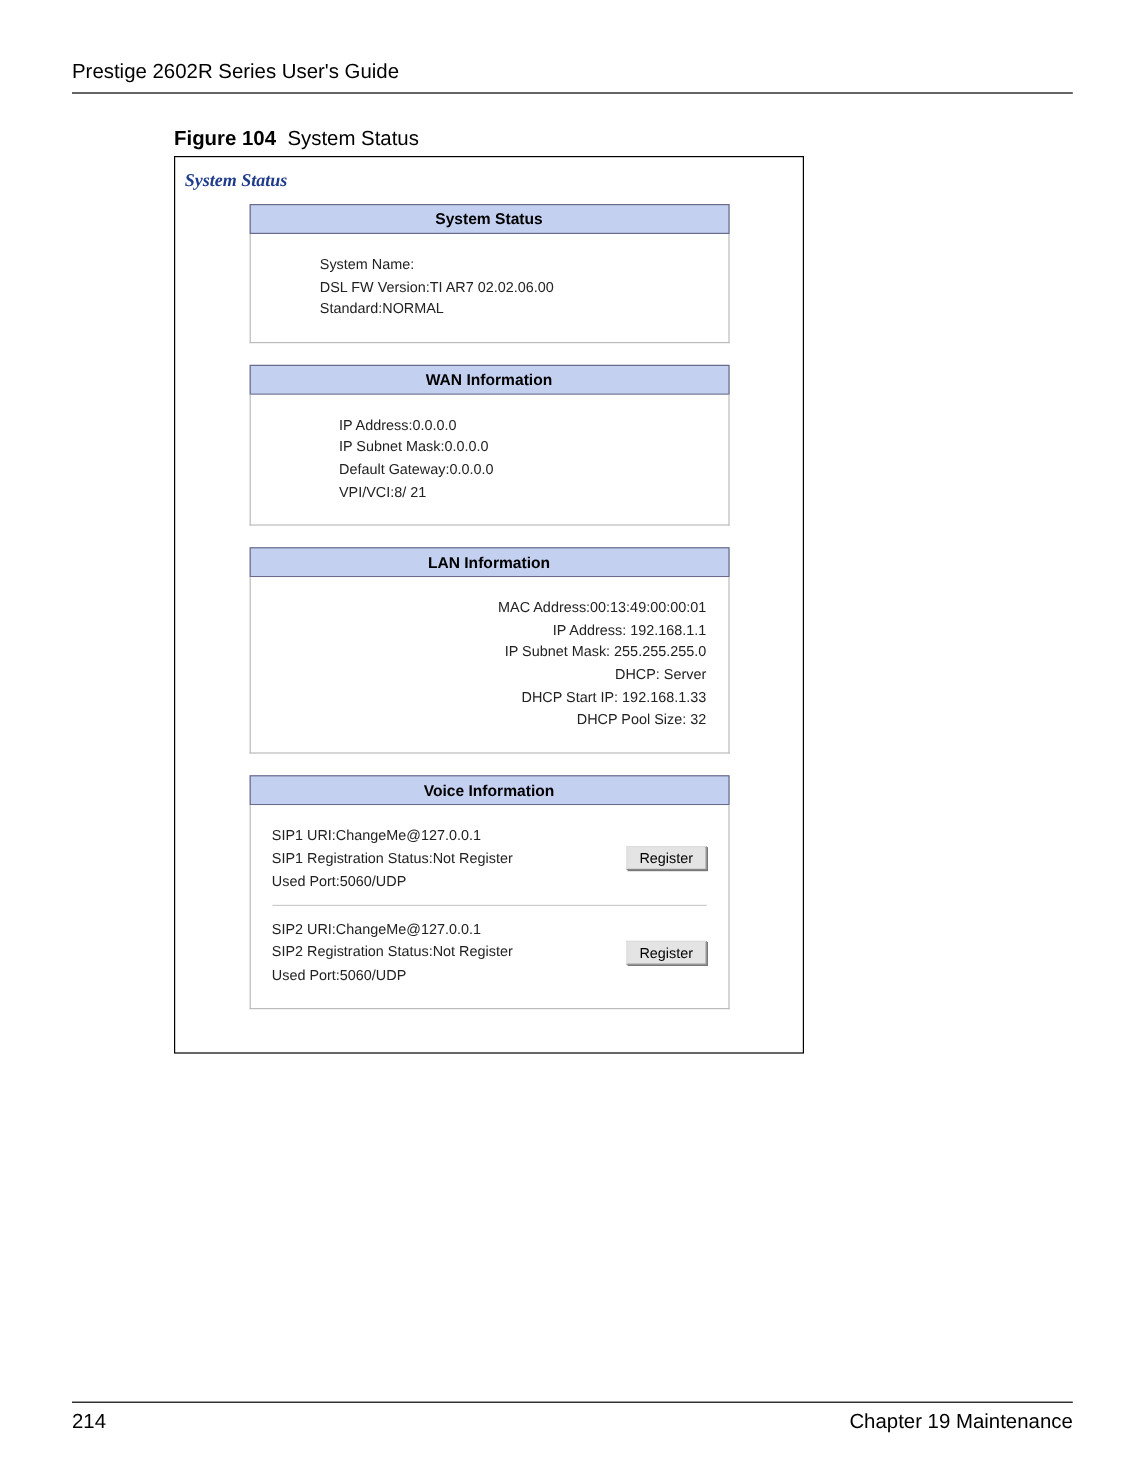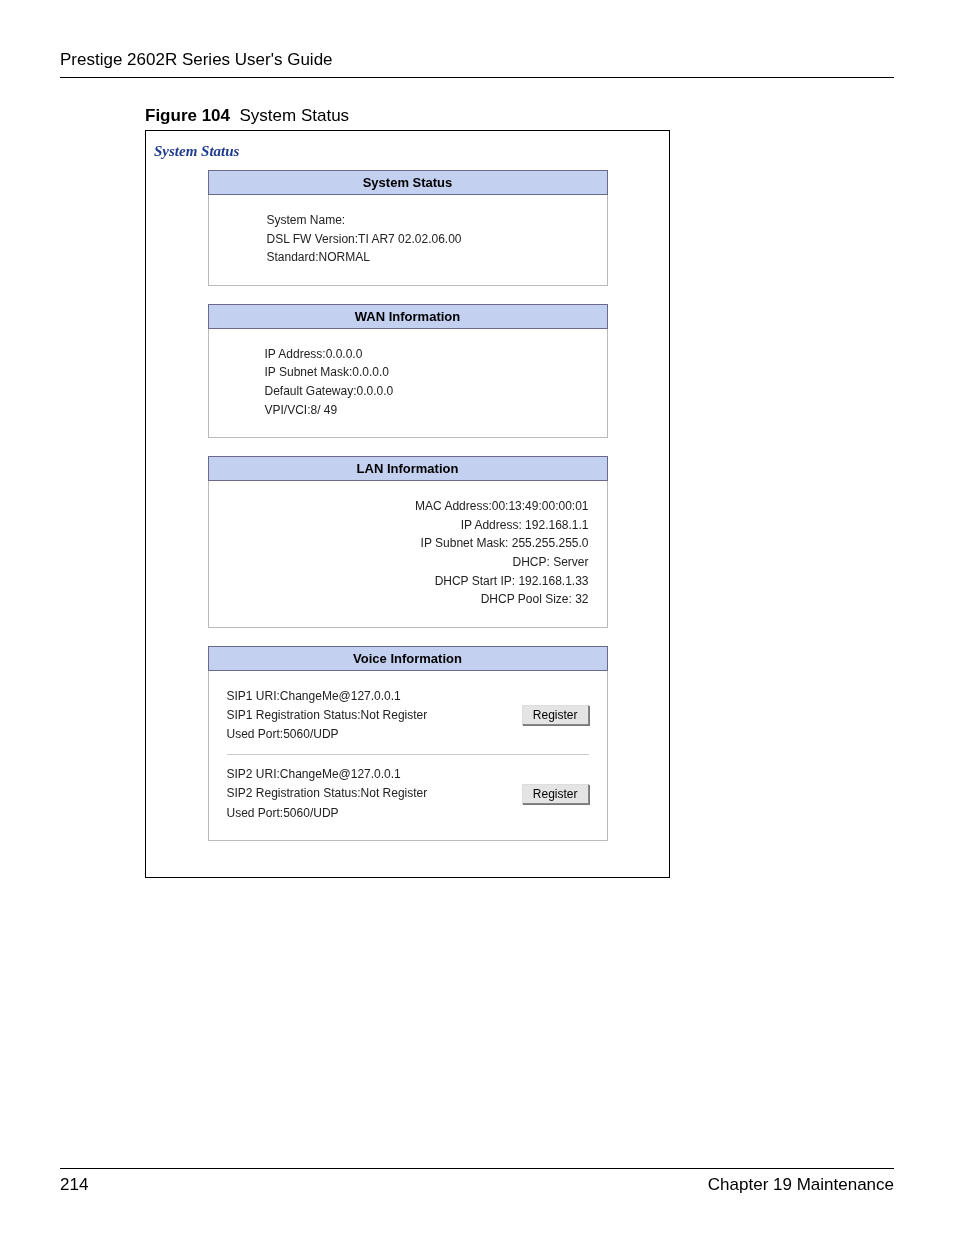--- a/index.html
+++ b/index.html
@@ -65,21 +65,21 @@
     border-top: none;
     padding: 16px 18px 18px 18px;
     background: #fff;
   }
   .panel-body .line {
     font-size: 12px;
     color: #222;
     line-height: 1.55;
   }
   .indent { padding-left: 58px; }
-  .indent2 { padding-left: 56px; }
+  .indent2 { padding-left: 74px; }
   .indent3 { padding-left: 100px; text-align: right; }
   .voice-row {
     display: flex;
     justify-content: space-between;
     align-items: center;
   }
   .btn {
     font-size: 12px;
     padding: 2px 10px;
     background: #e4e4e4;
@@ -133,21 +133,21 @@
         <div class="line">Standard:NORMAL</div>
       </div>
     </div>
 
     <div class="panel">
       <div class="panel-header">WAN Information</div>
       <div class="panel-body indent2">
         <div class="line">IP Address:0.0.0.0</div>
         <div class="line">IP Subnet Mask:0.0.0.0</div>
         <div class="line">Default Gateway:0.0.0.0</div>
-        <div class="line">VPI/VCI:8/ 49</div>
+        <div class="line">VPI/VCI:8/ 21</div>
       </div>
     </div>
 
     <div class="panel">
       <div class="panel-header">LAN Information</div>
       <div class="panel-body indent3">
         <div class="line">MAC Address:00:13:49:00:00:01</div>
         <div class="line">IP Address: 192.168.1.1</div>
         <div class="line">IP Subnet Mask: 255.255.255.0</div>
         <div class="line">DHCP: Server</div>

